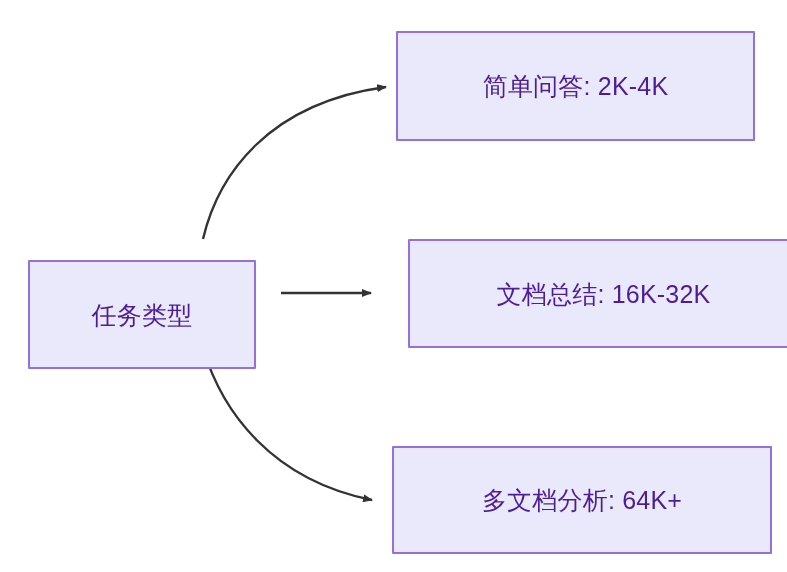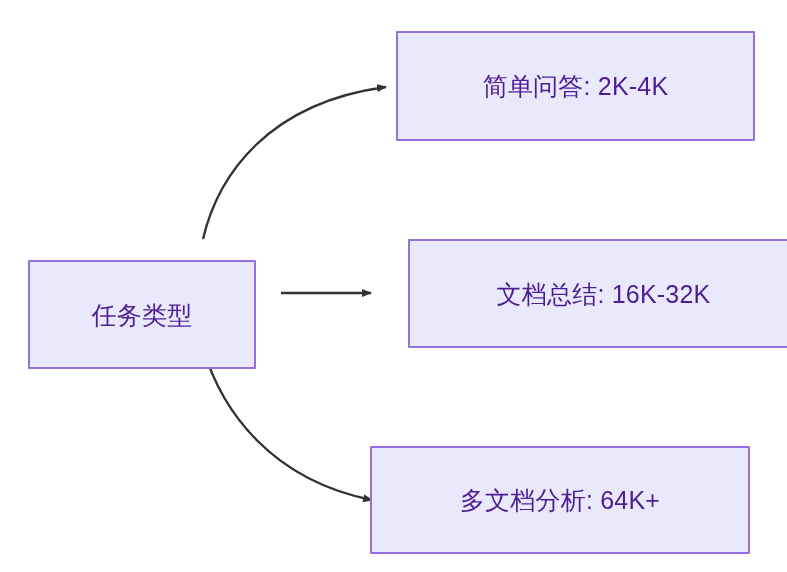--- a/index.html
+++ b/index.html
@@ -58,21 +58,21 @@
     height: 110px;
   }
   #node-doc-summary {
     left: 380px;
     top: 239px;
     width: 391px;
     height: 109px;
     margin-left: 28px;
   }
   #node-multi-doc {
-    left: 370px;
+    left: 392px;
     top: 446px;
     width: 380px;
     height: 108px;
     text-align: center;
   }
 </style>
 </head>
 <body>
 
 <div id="diagram-root">

